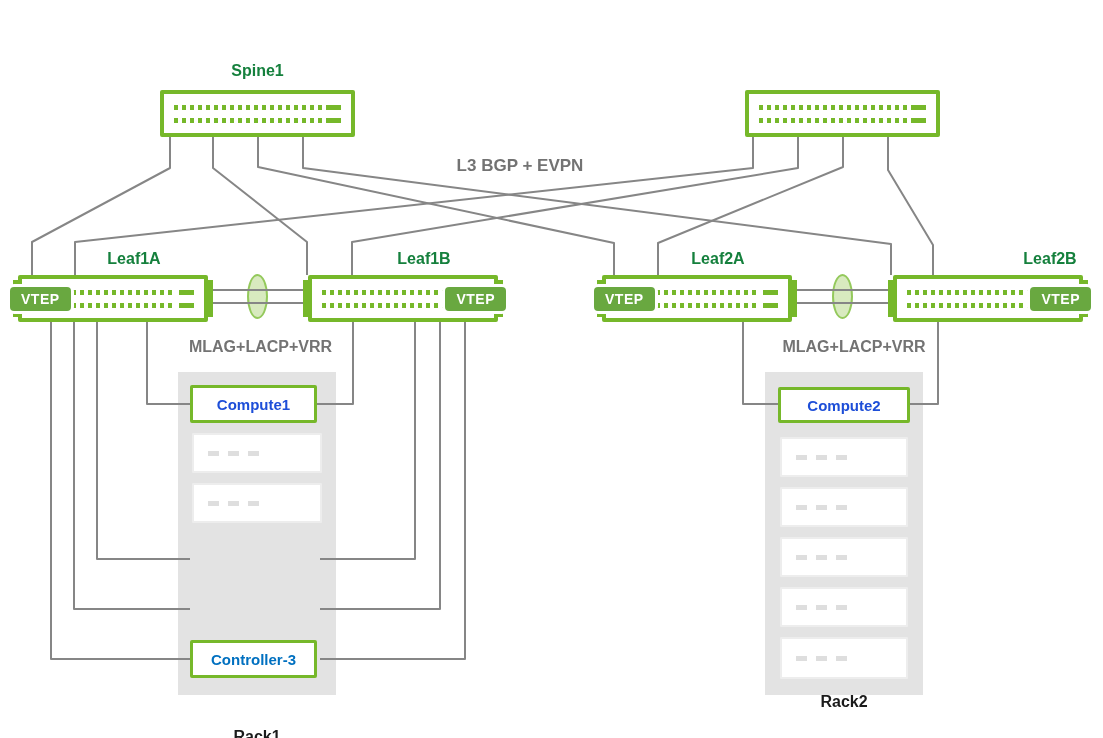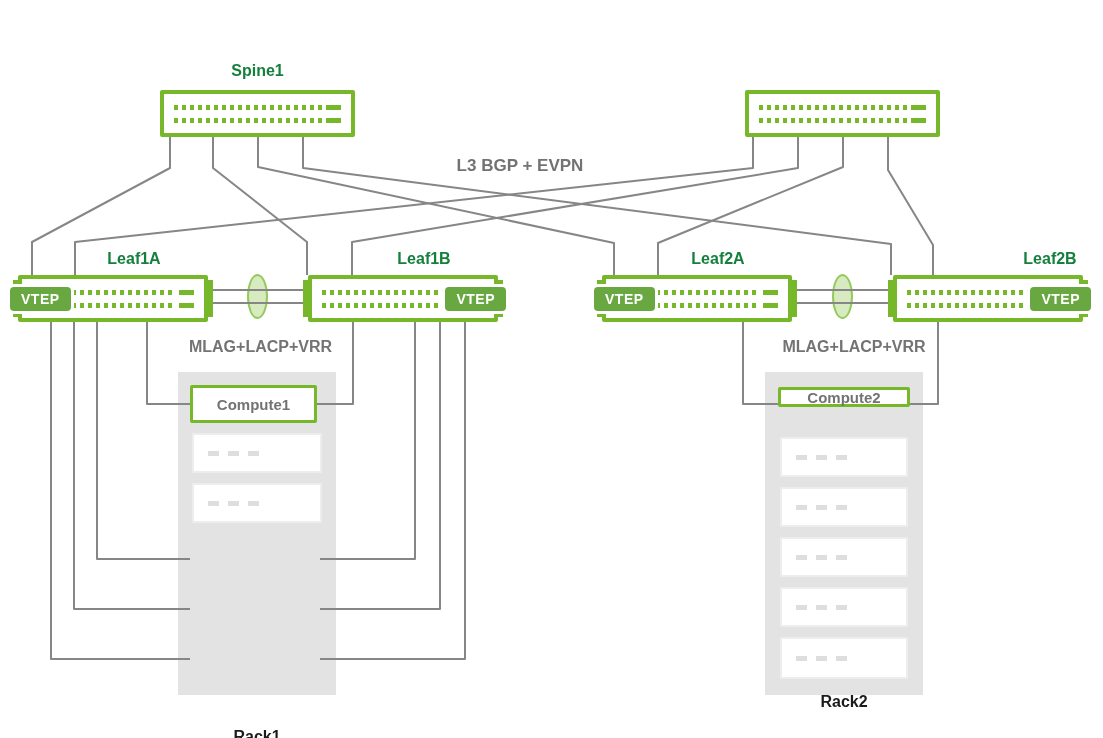--- a/index.html
+++ b/index.html
@@ -25,21 +25,21 @@
   .ear { position:absolute; width:5px; top:1px; bottom:1px; background:#76b82a; }
   .ear-l { left:-9px; } .ear-r { right:-9px; }
   .vtep { position:absolute; top:50%; transform:translateY(-50%); padding:4px 11px;
           background:#69a840; color:#fff; font-size:14px; border-radius:4px;
           box-shadow:0 0 0 3px #fff; letter-spacing:.5px; }
   .vtep-l { left:-12px; } .vtep-r { right:-12px; }
 
   
   .server-green { position:absolute; border:3px solid #76b82a; background:#fff; border-radius:2px; z-index:3;
                   display:flex; align-items:center; justify-content:center; font-size:15px; }
-  .server-green.compute    { color:#737373; }
+  .server-green.compute    { color:#1d4ed8; }
   .server-green.controller { color:#0070c0; }
   .server-blank { position:absolute; background:#fff; border:2px solid #ededed; border-radius:1px; z-index:3;
                   display:flex; align-items:center; }
   .vents { height:5px; width:51px; margin-left:14px;
            background:repeating-linear-gradient(90deg,#dedede 0 11px,transparent 11px 20px); }
   .rack-label { position:absolute; color:#1b1b1b; font-size:16px; text-align:center; z-index:3; }
 </style>
 </head>
 <body>
 
@@ -176,23 +176,24 @@
   <div class="green-note" style="left:183px; top:338px; width:155px; font-size:16px;">MLAG+LACP+VRR</div>
   <div class="green-note" style="left:775px; top:338px; width:158px; font-size:16px;">MLAG+LACP+VRR</div>
 
   <div class="server-green compute" style="left:190px; top:385px; width:127px; height:38px;">Compute1</div>
   <div class="server-blank" style="left:192px; top:433px; width:130px; height:40px;">
       <div class="vents"></div>
     </div>
   <div class="server-blank" style="left:192px; top:483px; width:130px; height:40px;">
       <div class="vents"></div>
     </div>
+  <div class="server-green controller" style="left:190px; top:640px; width:127px; height:38px;">Controller-3</div>
   <div class="rack-label" style="left:178px; top:693px; width:158px;margin-top:35px;">Rack1</div>
 
-  <div class="server-green compute" style="left:778px; top:387px; width:132px; height:20px;text-align:center;">Compute2</div>
+  <div class="server-green compute" style="left:778px; top:387px; width:132px; height:36px;text-align:center;">Compute2</div>
   <div class="server-blank" style="left:780px; top:437px; width:128px; height:40px;">
       <div class="vents"></div>
     </div>
   <div class="server-blank" style="left:780px; top:487px; width:128px; height:40px;">
       <div class="vents"></div>
     </div>
   <div class="server-blank" style="left:780px; top:537px; width:128px; height:40px;">
       <div class="vents"></div>
     </div>
   <div class="server-blank" style="left:780px; top:587px; width:128px; height:40px;">

